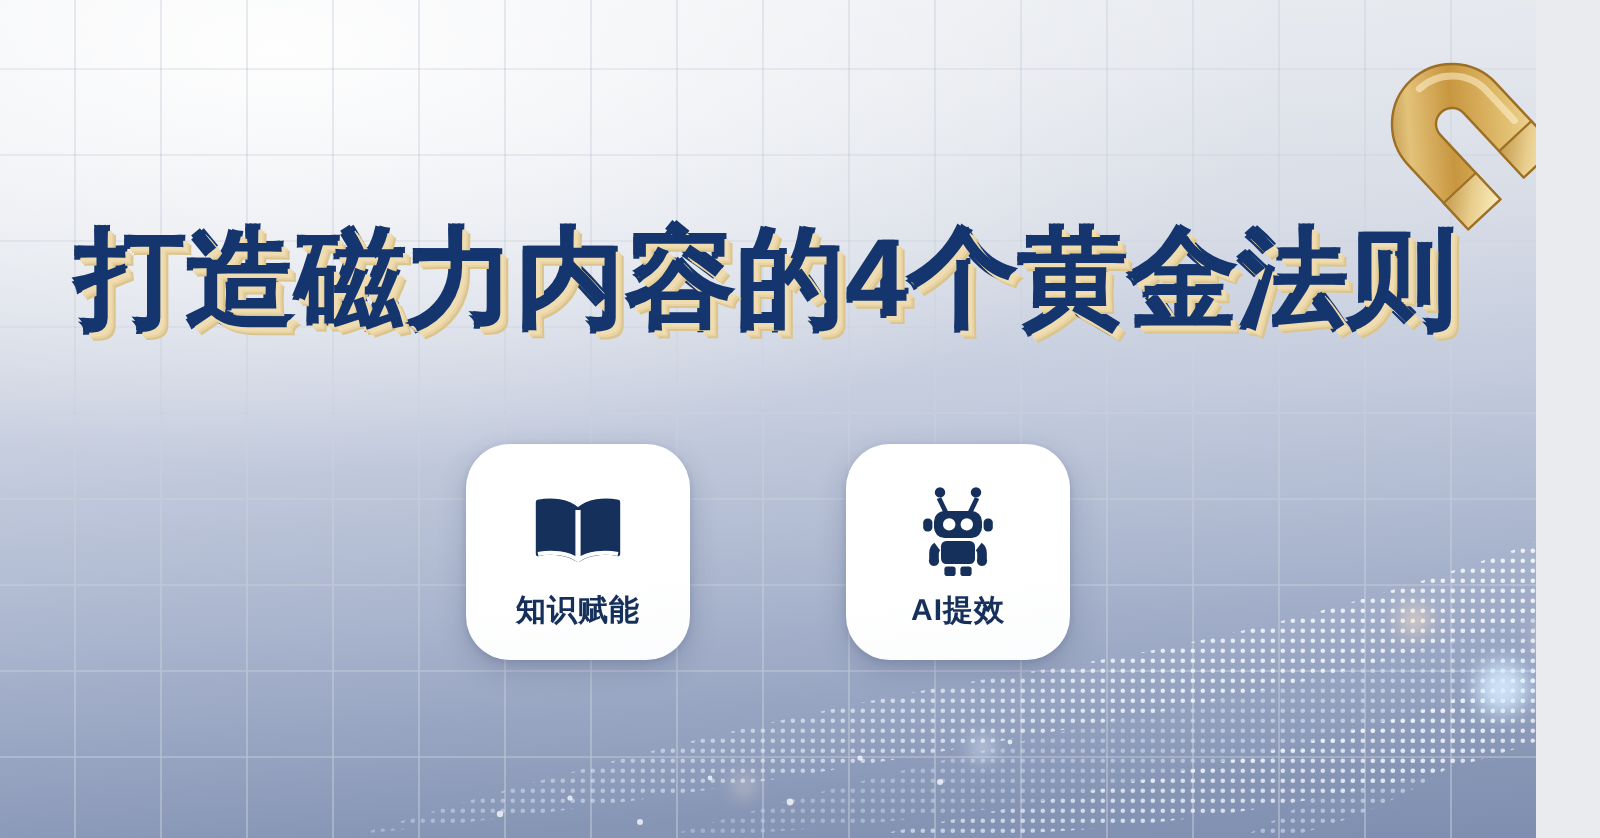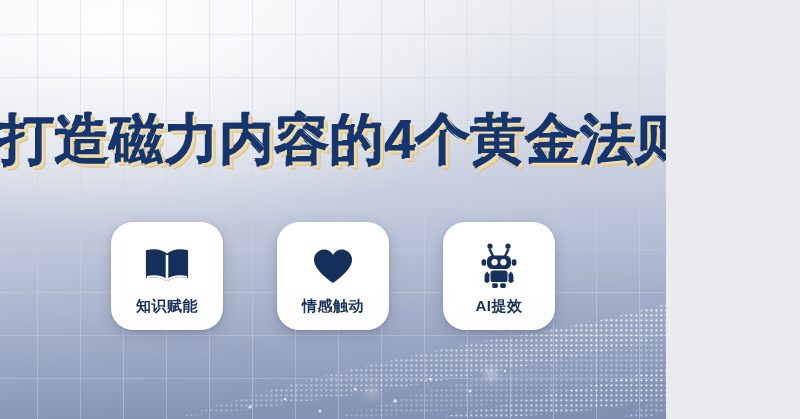--- a/index.html
+++ b/index.html
@@ -2,33 +2,32 @@
 <html><head>
 <meta charset="utf-8">
 <style>
   html,body{margin:0;padding:0;}
   body{
     width:800px;height:419px;overflow:hidden;
     font-family:"Liberation Sans","DejaVu Sans",sans-serif;
     background:#e9ebef;
   }
   .poster{
-    position:relative;width:634px;height:419px;overflow:hidden;
+    position:relative;width:768px;height:419px;overflow:hidden;
     background:
       radial-gradient(120% 90% at 18% 6%, rgba(255,255,255,0.95) 0%, rgba(255,255,255,0.0) 55%),
       linear-gradient(176deg,
         #eceef2 0%,
         #e4e7ed 16%,
         #d7dce6 33%,
         #c3cbdd 50%,
         #adb8d0 66%,
         #98a5c2 80%,
         #8795b5 92%,
         #7f8eb0 100%);
-    padding-left: 32px;
   }
   
   .grid{
     position:absolute;inset:0;
     background-image:
       linear-gradient(to right, rgba(255,255,255,0.40) 1px, transparent 1px),
       linear-gradient(to bottom, rgba(255,255,255,0.34) 1px, transparent 1px);
     background-size:43px 43px;
     background-position:-6px -9px;
     opacity:.85;
@@ -63,21 +62,21 @@
       2px 2px 0 #efdcb0,
       3px 3px 0 #e8d3a2,
       4px 4px 0 #dcc48e,
       -1px -1px 0 #14356e,
       1px -1px 0 #14356e,
       -1px 1px 0 #14356e;
   }
   
   .cards{
     position:absolute;left:0;right:0;top:222px;
-    display:flex;justify-content:center;gap:54px;
+    display:flex;justify-content:center;gap:78px;
   }
   .card{
     width:112px;height:108px;
     background:linear-gradient(170deg,#ffffff 0%,#ffffff 60%,#fbfcfd 100%);
     border-radius:22px;
     box-shadow:0 5px 14px rgba(40,55,90,0.22), 0 1px 3px rgba(40,55,90,0.14);
     display:flex;flex-direction:column;align-items:center;justify-content:center;
   }
   .card .ico{height:52px;display:flex;align-items:center;justify-content:center;margin-bottom:2px;}
   .card .lbl{
@@ -187,28 +186,20 @@
       <span class="ico">
         <svg width="46" height="38" viewBox="0 0 46 38" xmlns="http://www.w3.org/2000/svg">
           <path d="M23,8 C18,3.5 10,2.5 3,4 L3,30 C10,28.5 18,29.5 23,33 C28,29.5 36,28.5 43,30 L43,4 C36,2.5 28,3.5 23,8 Z" fill="#16305c" stroke="#16305c" stroke-width="2.2" stroke-linejoin="round"></path>
           <path d="M23,8 L23,33" stroke="#ffffff" stroke-width="2.6"></path>
           <path d="M3,30 C10,28.5 18,29.5 23,33 C28,29.5 36,28.5 43,30" fill="none" stroke="#ffffff" stroke-width="2"></path>
         </svg>
       </span>
       <span class="lbl">知识赋能</span>
     </div>
 
-    <div class="card">
-      <span class="ico">
-        <svg width="42" height="38" viewBox="0 0 42 38" xmlns="http://www.w3.org/2000/svg">
-          <path d="M21,36 C21,36 2,23.5 2,13 C2,6.6 6.9,2.5 12.4,2.5 C16.3,2.5 19.3,4.9 21,8 C22.7,4.9 25.7,2.5 29.6,2.5 C35.1,2.5 40,6.6 40,13 C40,23.5 21,36 21,36 Z" fill="#16305c"></path>
-        </svg>
-      </span>
-      <span class="lbl">情感触动</span>
-    </div>
 
 
     <div class="card">
       <span class="ico">
         <svg width="46" height="46" viewBox="0 0 46 46" xmlns="http://www.w3.org/2000/svg">
           <g fill="#16305c">
             <circle cx="14" cy="3.2" r="2.6"></circle>
             <circle cx="32" cy="3.2" r="2.6"></circle>
             <path d="M14.6,5.6 L18.4,13.5 L16.2,14.4 L12.4,6.5 Z"></path>
             <path d="M31.4,5.6 L27.6,13.5 L29.8,14.4 L33.6,6.5 Z"></path>

